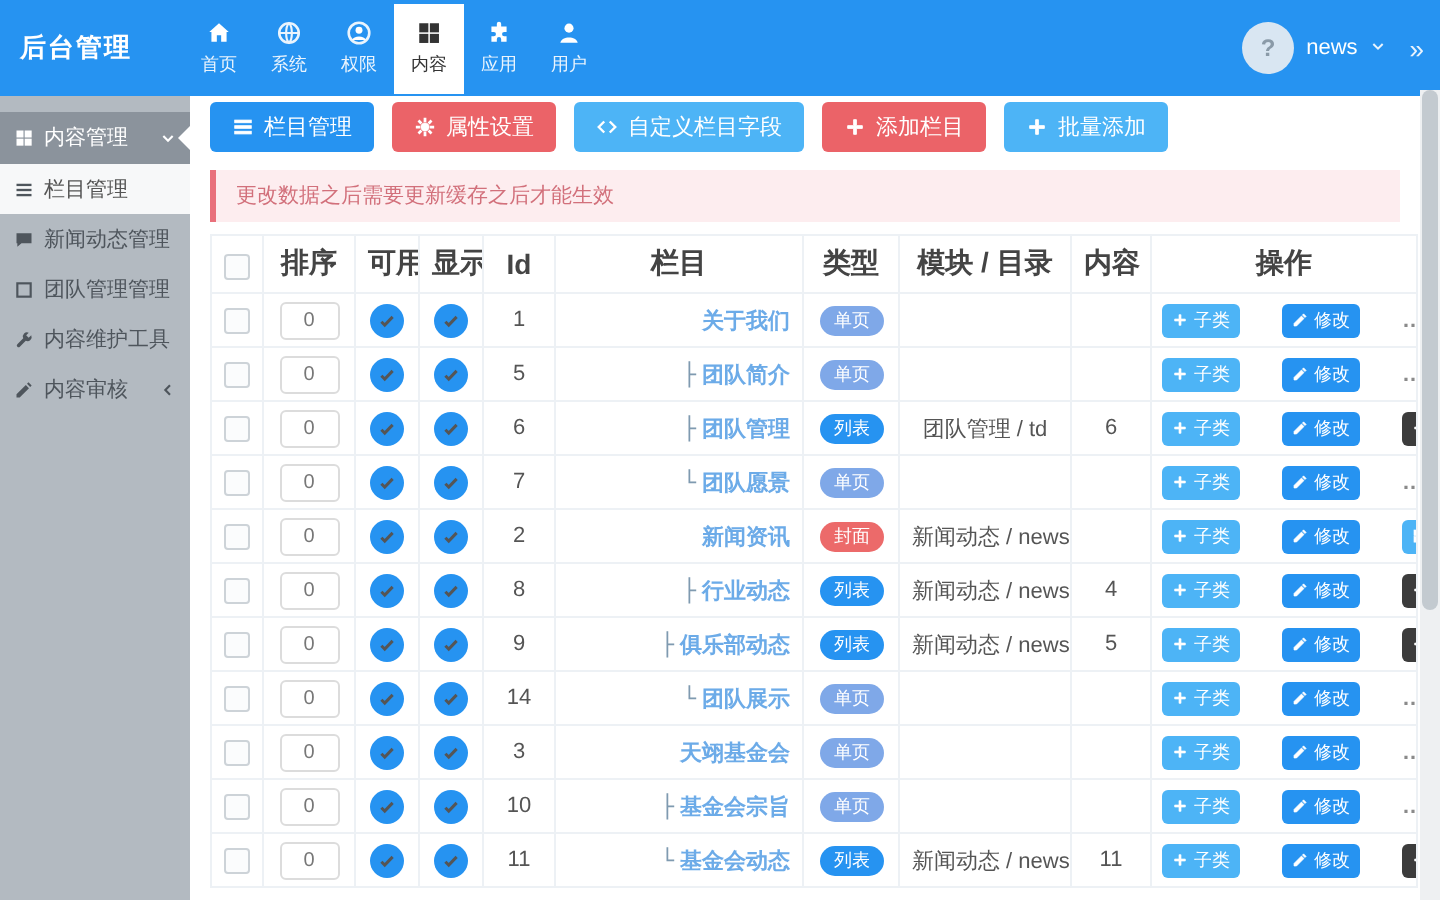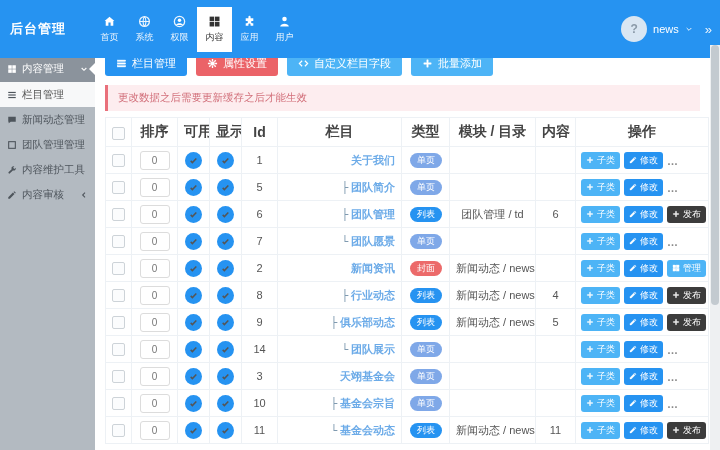--- a/index.html
+++ b/index.html
@@ -1,20 +1,20 @@
 <!DOCTYPE html>
 <html><head>
 <meta charset="utf-8">
 <style>
   * { margin:0; padding:0; box-sizing:border-box; }
   html,body { width:720px; height:450px; overflow:hidden; }
   body { font-family:"Liberation Sans","DejaVu Sans",sans-serif; background:#fff; position:relative; }
 
   
-  .topbar { position:absolute; top:0; left:0; width:720px; height:58px; background:#2693f1; display:flex; align-items:center; color:#fff; z-index:5; }
+  .topbar { position:absolute; top:0; left:0; width:720px; height:48px; background:#2693f1; display:flex; align-items:center; color:#fff; z-index:5; }
   .logo { width:92px; padding-left:10px; font-size:13px; font-weight:bold; letter-spacing:1px; }
   .topnav { display:flex; height:45px; }
   .nav-item { width:35px; height:45px; display:flex; flex-direction:column; align-items:center; justify-content:center; gap:3px; font-size:9px; color:#eaf4fd; cursor:pointer; }
   .nav-item svg { width:13px; height:13px; fill:#fff; }
   .nav-item.active { background:#fff; color:#333; }
   .nav-item.active svg { fill:#333; }
   .topbar-right { margin-left:auto; display:flex; align-items:center; gap:6px; padding-right:8px; font-size:11px; }
   .avatar { width:26px; height:26px; border-radius:50%; background:#d9e6f2; color:#8a9aa8; display:flex; align-items:center; justify-content:center; font-size:12px; font-weight:bold; }
   .caret svg { width:8px; height:8px; fill:none; stroke:#eaf4fd; stroke-width:3; }
   .collapse { font-size:13px; margin-left:6px; color:#eaf4fd; cursor:pointer; }
@@ -48,21 +48,21 @@
   .sort { width:30px; height:19px; border:1px solid #dcdcdc; border-radius:3px; text-align:center; font-size:10px; color:#777; background:#fff; font-family:inherit; }
   .toggle { display:inline-flex; width:17px; height:17px; border-radius:50%; background:#2693f1; align-items:center; justify-content:center; cursor:pointer; vertical-align:middle; }
   .toggle svg { width:9px; height:9px; fill:none; stroke:#fff; stroke-width:4; }
   .c-title { text-align:right;font-weight:bold; }
   .prefix { font-family:"DejaVu Sans Mono",monospace; color:#7f9ab0; margin-right:3px; }
   .indent { padding-left:30px; }
   .title-link { color:#6cabe8; text-decoration:none; cursor:pointer; }
   .badge { display:inline-block; padding:3px 7px; border-radius:9px; color:#fff; font-size:9px; line-height:1; }
   td.c-type { text-align:left; padding-left:8px; }
   .c-ops { text-align:left; padding-left:5px; }
-  .opbtn { display:inline-flex; align-items:center; gap:3px; height:17px; padding:0 5px; border-radius:3px; color:#fff; font-size:9px; margin-right:4px; border:none; cursor:pointer; vertical-align:middle; font-family:inherit; }
+  .opbtn { display:inline-flex; align-items:center; gap:3px; height:17px; padding:0 5px; border-radius:3px; color:#fff; font-size:9px; margin-right:21px; border:none; cursor:pointer; vertical-align:middle; font-family:inherit; }
   .opbtn svg { width:8px; height:8px; fill:#fff; stroke:#fff; }
   .more { color:#8a8a8a; font-weight:bold; letter-spacing:1px; font-size:11px; cursor:pointer; vertical-align:middle; }
 
   
   .scrollbar { position:absolute; top:45px; right:0; width:10px; height:405px; background:#eef0f2; z-index:6; }
   .scroll-thumb { position:absolute; top:0; left:1px; width:8px; height:260px; background:#c3cad0; border-radius:4px; }
 </style>
 </head>
 <body>
 
@@ -194,20 +194,26 @@
           <path d="M12 2v4.5M12 17.5V22M2 12h4.5M17.5 12H22M4.9 4.9l3.2 3.2M15.9 15.9l3.2 3.2M19.1 4.9l-3.2 3.2M8.1 15.9l-3.2 3.2" stroke="currentColor" stroke-width="3" fill="none"></path>
         </svg>
         <span>属性设置</span>
       </button>
       <button class="tbtn" style="background:#4db4f6">
         <svg viewBox="0 0 24 24">
           <path d="M9 6L3 12l6 6M15 6l6 6-6 6" fill="none" stroke="currentColor" stroke-width="2.6"></path>
         </svg>
         <span>自定义栏目字段</span>
       </button>
+      <button class="tbtn" style="background:#eb6368">
+        <svg viewBox="0 0 24 24">
+          <path d="M10.5 4h3v6.5H20v3h-6.5V20h-3v-6.5H4v-3h6.5z"></path>
+        </svg>
+        <span>添加栏目</span>
+      </button>
       <button class="tbtn" style="background:#4db4f6">
         <svg viewBox="0 0 24 24">
           <path d="M10.5 4h3v6.5H20v3h-6.5V20h-3v-6.5H4v-3h6.5z"></path>
         </svg>
         <span>批量添加</span>
       </button>
     </div>
   <div class="alert">
     <span>更改数据之后需要更新缓存之后才能生效</span>
   </div>

